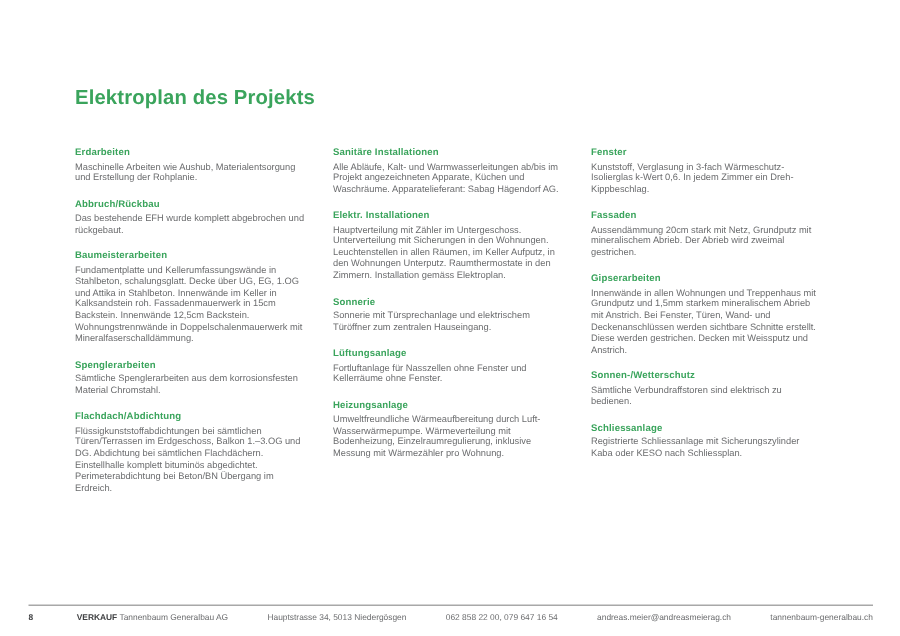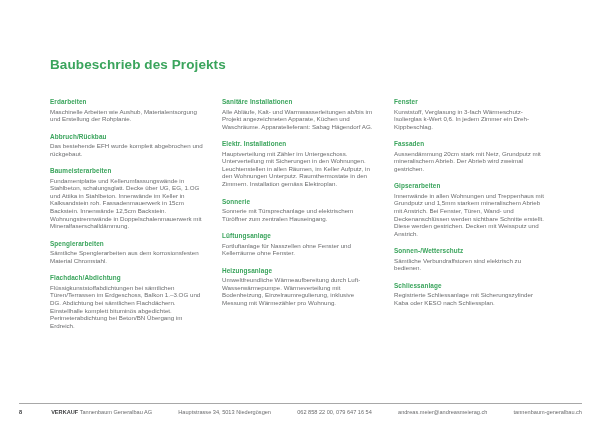--- a/index.html
+++ b/index.html
@@ -63,21 +63,21 @@
     margin-left: 6px;
   }
   .footer .grp { white-space: nowrap; }
   .footer .bold { font-weight: 700; color: #3f4042; }
 </style>
 </head>
 <body>
 
 <div class="page">
 
-  <h1 class="title">Baubeschrieb des Projekts</h1>
+  <h1 class="title">Elektroplan des Projekts</h1>
 
   <div class="columns">
 
     <div class="col">
       <div class="section">
         <h2>Erdarbeiten</h2>
         <p>Maschinelle Arbeiten wie Aushub, Materialentsorgung und Erstellung der Rohplanie.</p>
       </div>
       <div class="section">
         <h2>Abbruch/Rückbau</h2>

